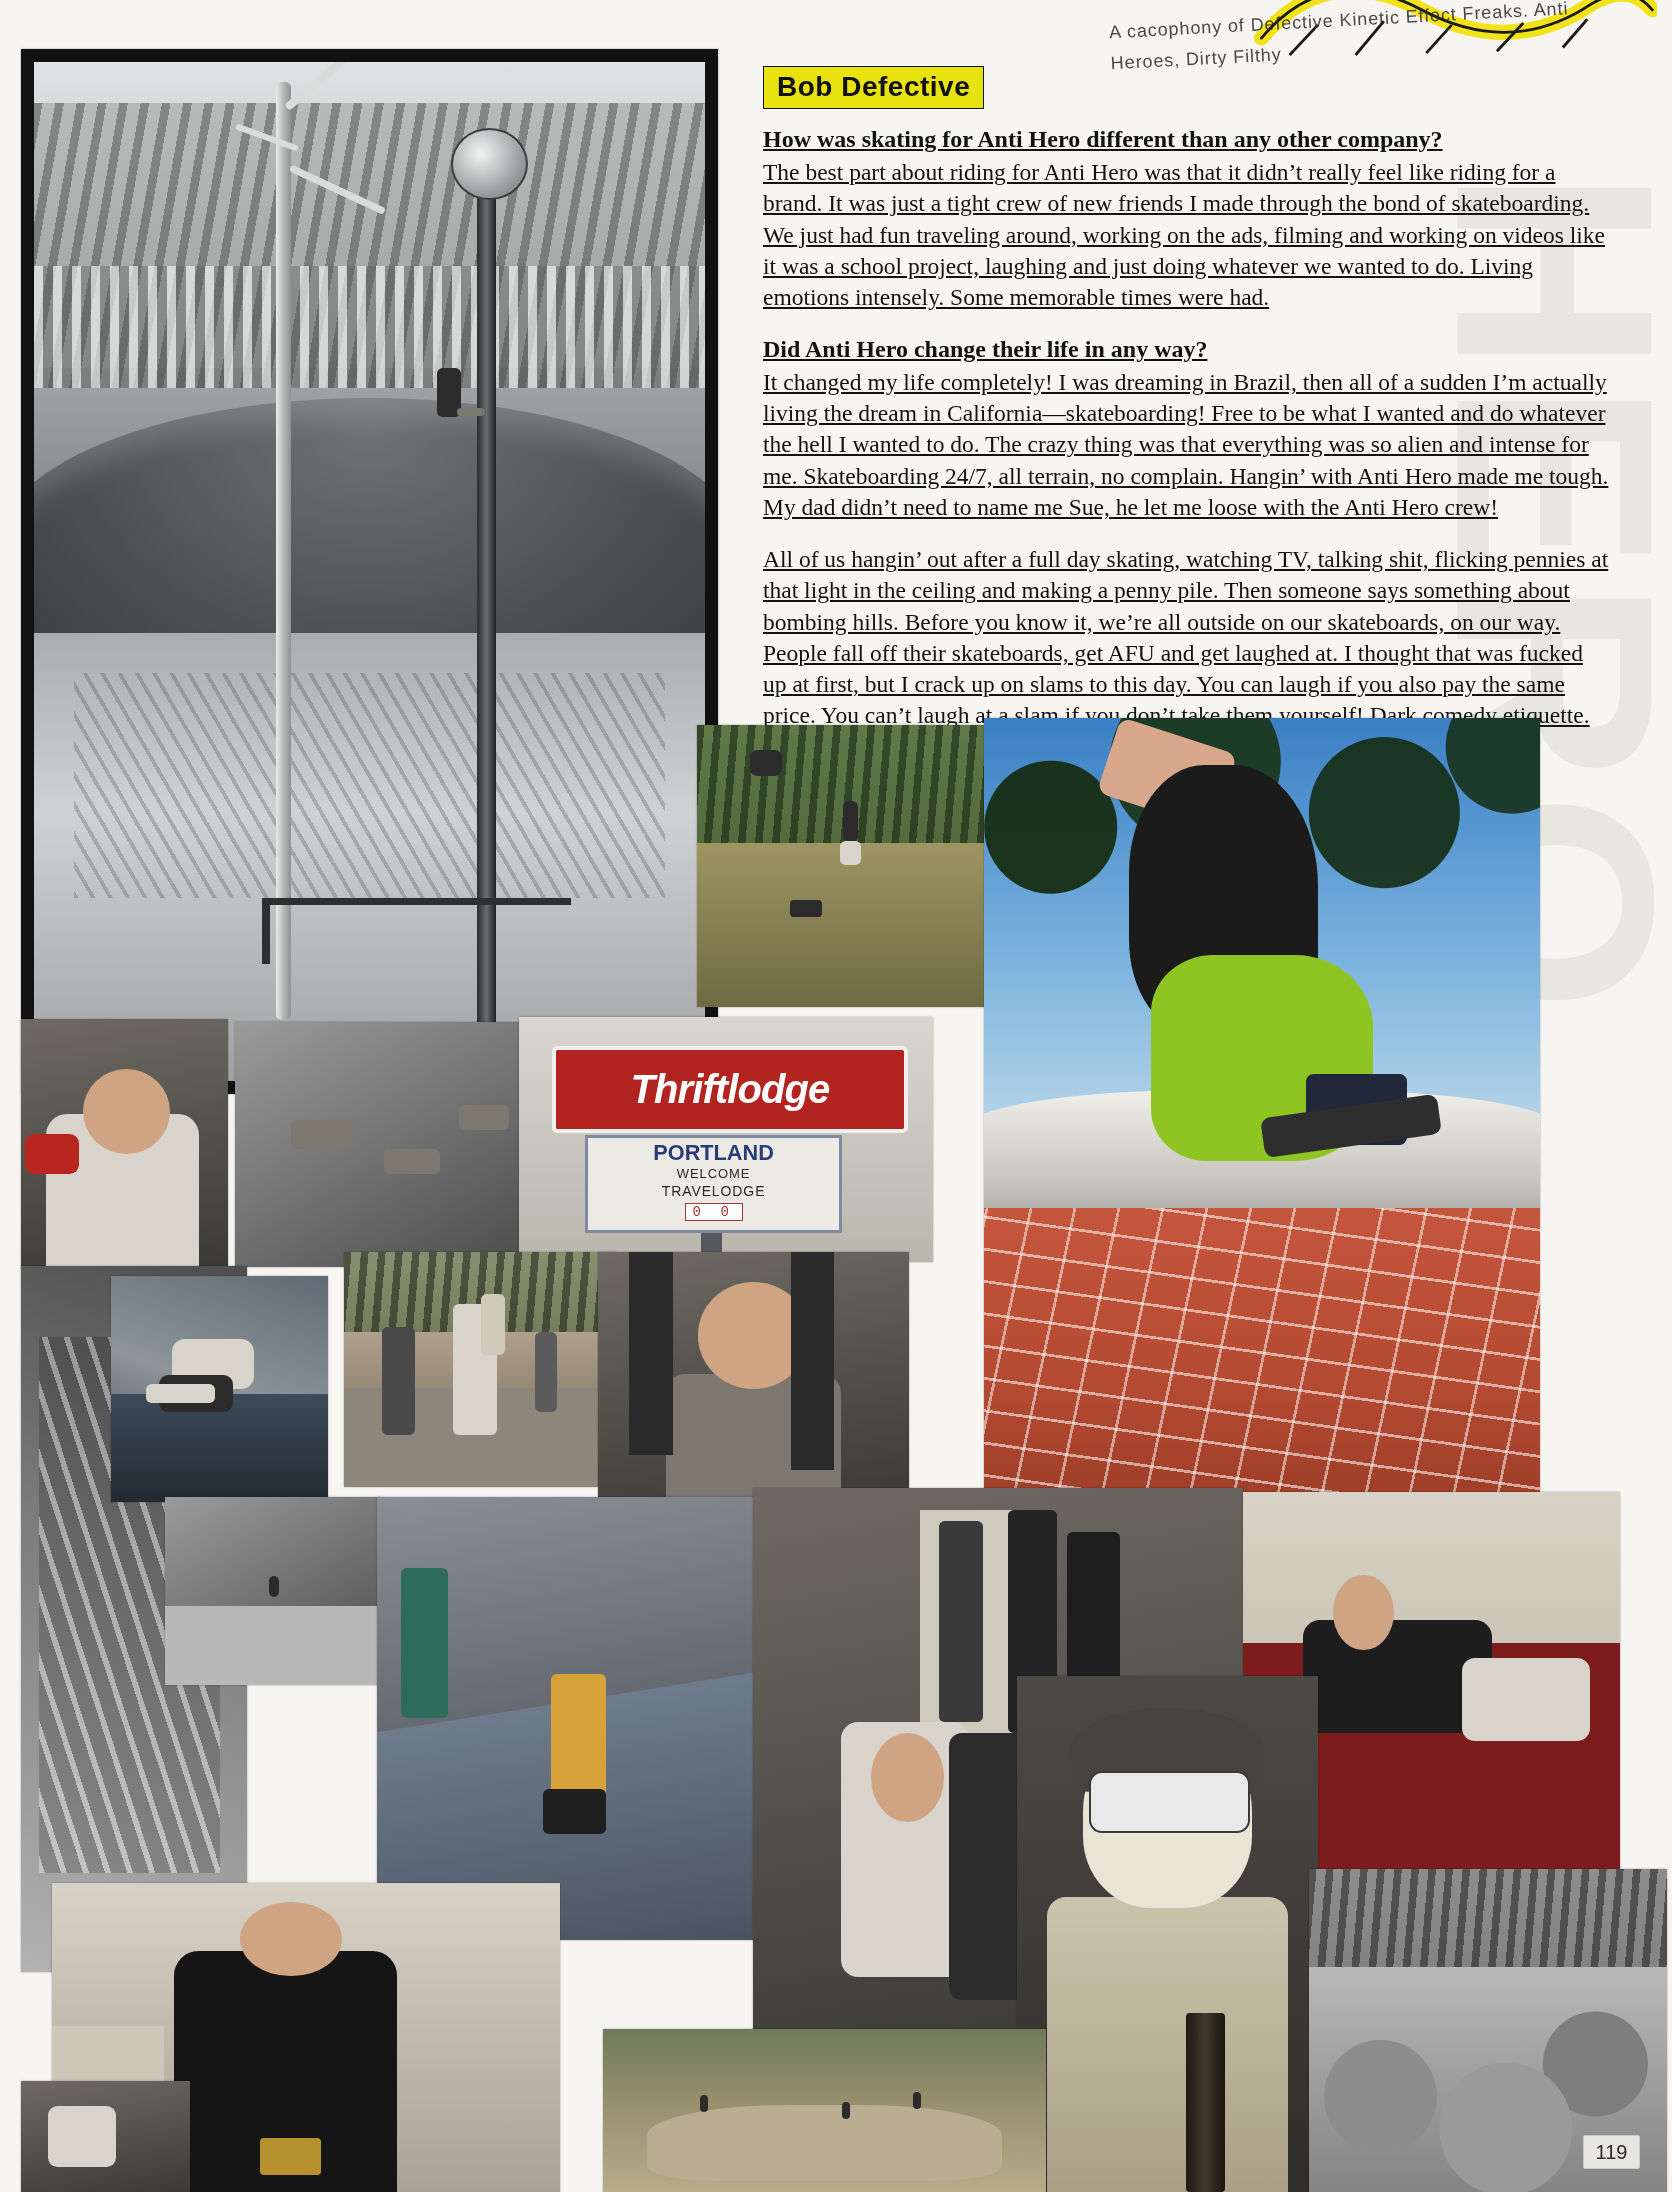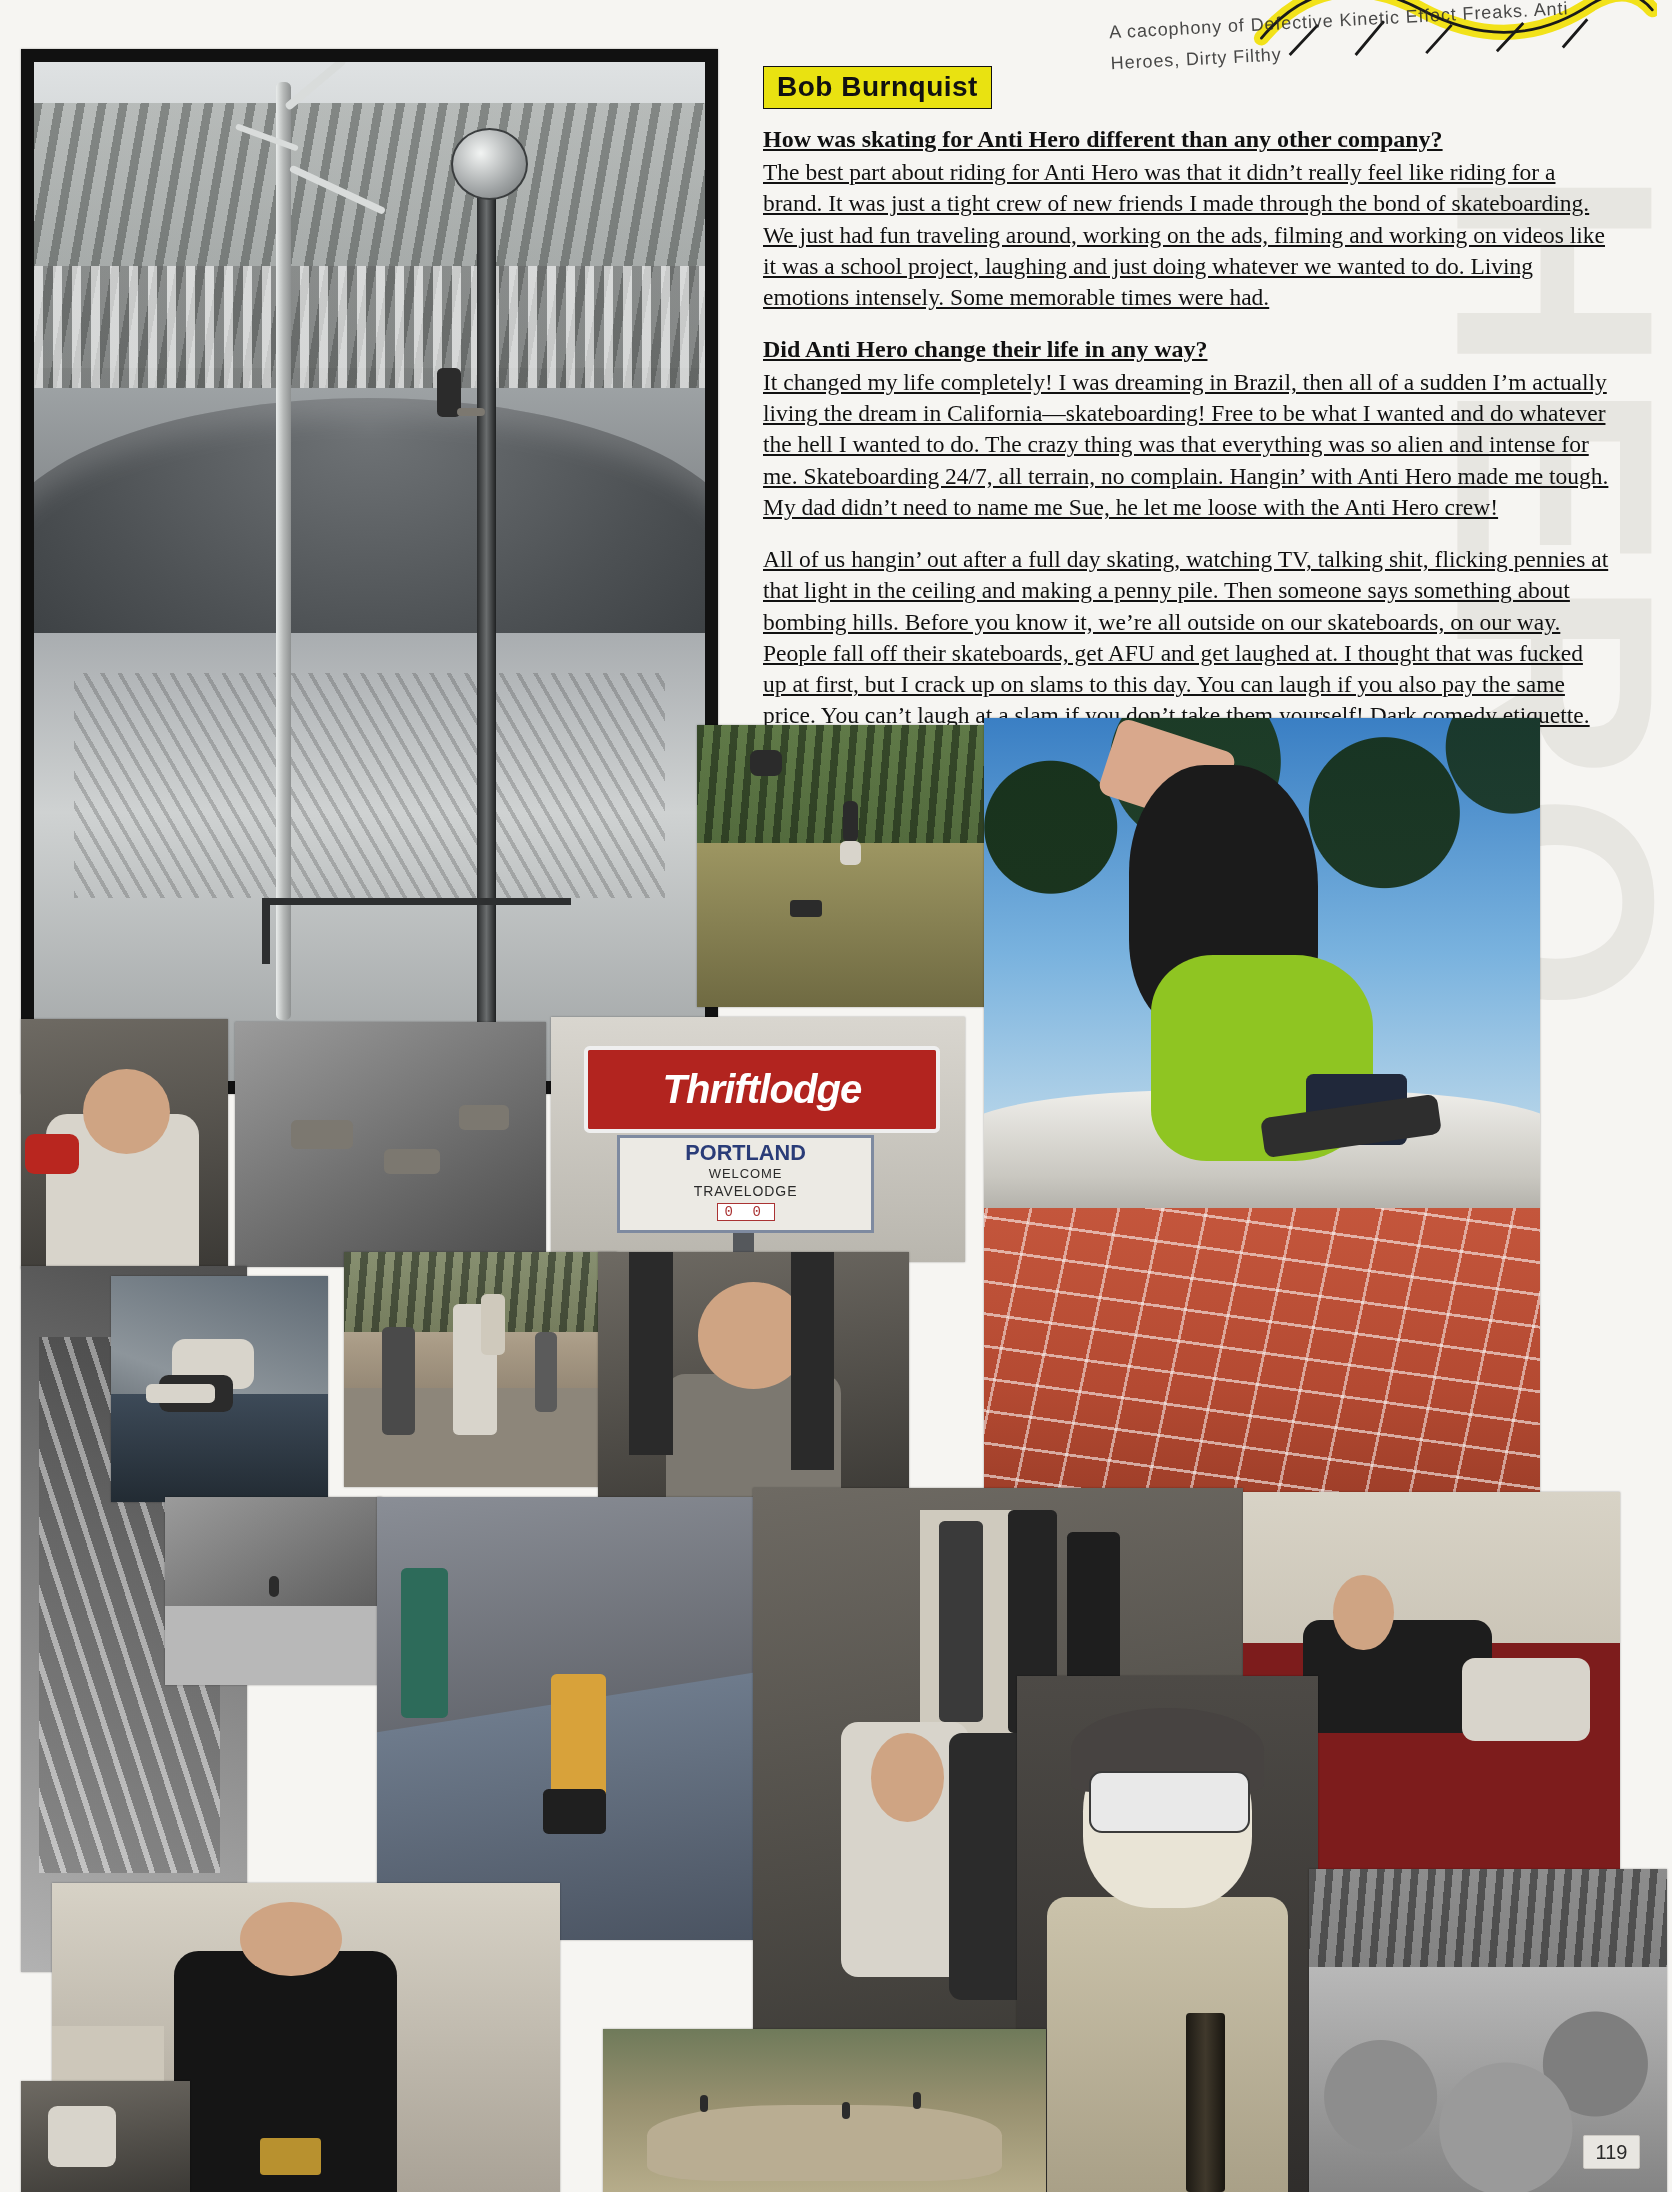--- a/index.html
+++ b/index.html
@@ -145,21 +145,21 @@
   .bowl-rail { position:absolute; left:34%; top:82%; width:46%; height:7.5px; background:#2d2f30; }
   .bowl-rail2 { position:absolute; left:34%; top:82%; width:7.5px; height:66px; background:#2d2f30; }
   .veg { position:absolute; left:0; width:100%;
     background: repeating-linear-gradient(95deg, rgba(30,45,25,.75) 0 7.5px, rgba(70,95,55,.55) 7.5px 17px); }
   .ground { position:absolute; left:0; width:100%; }
 
   #photo-hill { left: 697px; top: 725px; width: 311px; height: 282px; }
   #photo-ollie { left: 984px; top: 718px; width: 556px; height: 791px; }
   #photo-smile { left: 21px; top: 1019px; width: 207px; height: 250px; }
   #photo-aerial { left: 235px; top: 1022px; width: 311px; height: 245px; }
-  #photo-thriftlodge { left: 551px; top: 1017px; width: 414px; height: 245px; }
+  #photo-thriftlodge { left: 519px; top: 1017px; width: 414px; height: 245px; }
   #photo-wall { left: 21px; top: 1266px; width: 226px; height: 706px; }
   #photo-ramp { left: 111px; top: 1276px; width: 217px; height: 226px; }
   #photo-street { left: 344px; top: 1252px; width: 273px; height: 235px; }
   #photo-portrait { left: 598px; top: 1252px; width: 311px; height: 254px; }
   #photo-skatepark-bw { left: 165px; top: 1497px; width: 217px; height: 188px; }
   #photo-ramp2 { left: 377px; top: 1497px; width: 395px; height: 443px; }
   #photo-fridge { left: 753px; top: 1488px; width: 490px; height: 556px; }
   #photo-couch { left: 1243px; top: 1492px; width: 377px; height: 377px; }
   #photo-goggles { left: 1017px; top: 1676px; width: 301px; height: 527px; }
   #photo-rocks { left: 1309px; top: 1869px; width: 358px; height: 325px; }
@@ -278,21 +278,21 @@
   <div class="page-ghost">HERO</div>
 
   <svg class="scribble" viewBox="0 0 430 90">
     <path d="M10,70 C60,10 120,8 180,40 C240,72 300,74 360,34 C390,16 410,22 425,40" fill="none" stroke="#f2e21a" stroke-width="16" stroke-linecap="round"></path>
     <path d="M10,70 C60,10 120,8 180,40 C240,72 300,74 360,34 C390,16 410,22 425,40" fill="none" stroke="#1a1a1a" stroke-width="3" stroke-linecap="round"></path>
     <path d="M40,88 L70,56 M110,88 L140,52 M185,86 L212,56 M260,84 L288,54 M330,80 L356,50" fill="none" stroke="#1a1a1a" stroke-width="3"></path>
   </svg>
   <div class="handwriting">A cacophony of Defective Kinetic Effect Freaks. Anti Heroes, Dirty Filthy</div>
 
   <div class="article">
-    <div class="name-tag">Bob Burnquist</div>
+    <div class="name-tag">Bob Defective</div>
 
     <div class="qa">
       <p class="q">How was skating for Anti Hero different than any other company?</p>
       <p class="a">The best part about riding for Anti Hero was that it didn’t really feel like riding for a brand. It was just a tight crew of new friends I made through the bond of skateboarding. We just had fun traveling around, working on the ads, filming and working on videos like it was a school project, laughing and just doing whatever we wanted to do. Living emotions intensely. Some memorable times were had.</p>
     </div>
 
     <div class="qa">
       <p class="q">Did Anti Hero change their life in any way?</p>
       <p class="a">It changed my life completely! I was dreaming in Brazil, then all of a sudden I’m actually living the dream in California—skateboarding! Free to be what I wanted and do whatever the hell I wanted to do. The crazy thing was that everything was so alien and intense for me. Skateboarding 24/7, all terrain, no complain. Hangin’ with Anti Hero made me tough. My dad didn’t need to name me Sue, he let me loose with the Anti Hero crew!</p>
     </div>

